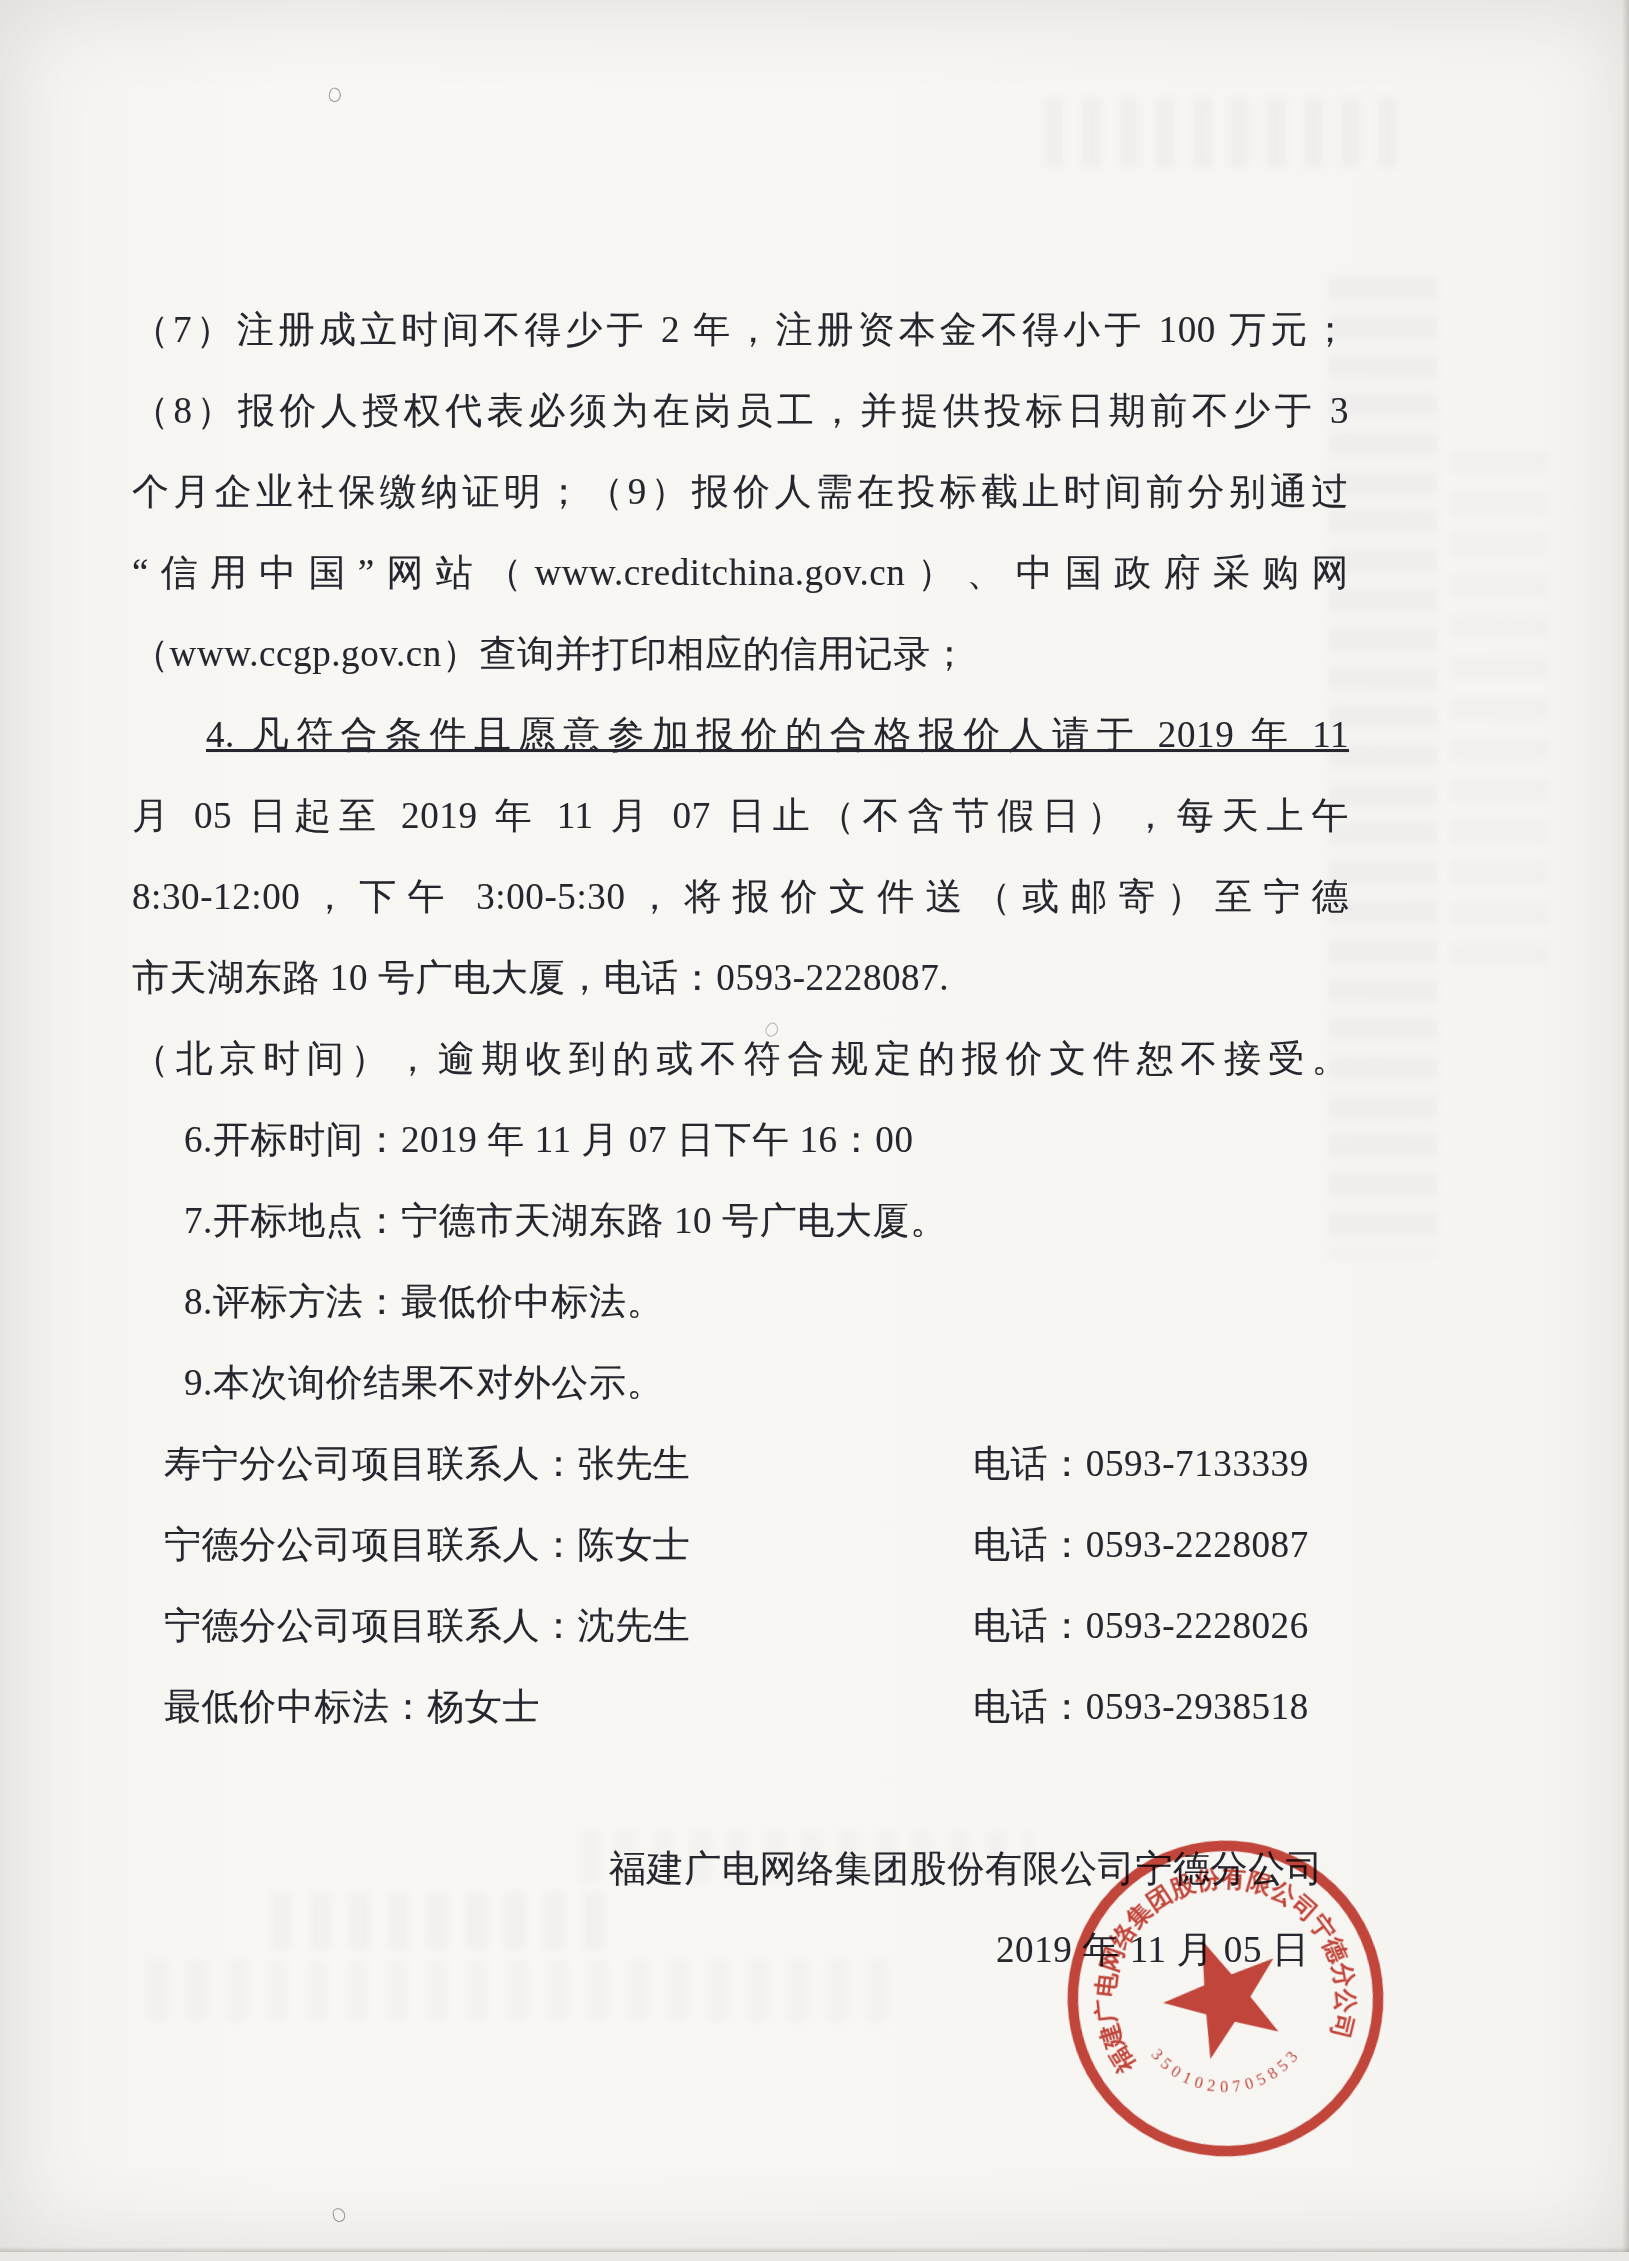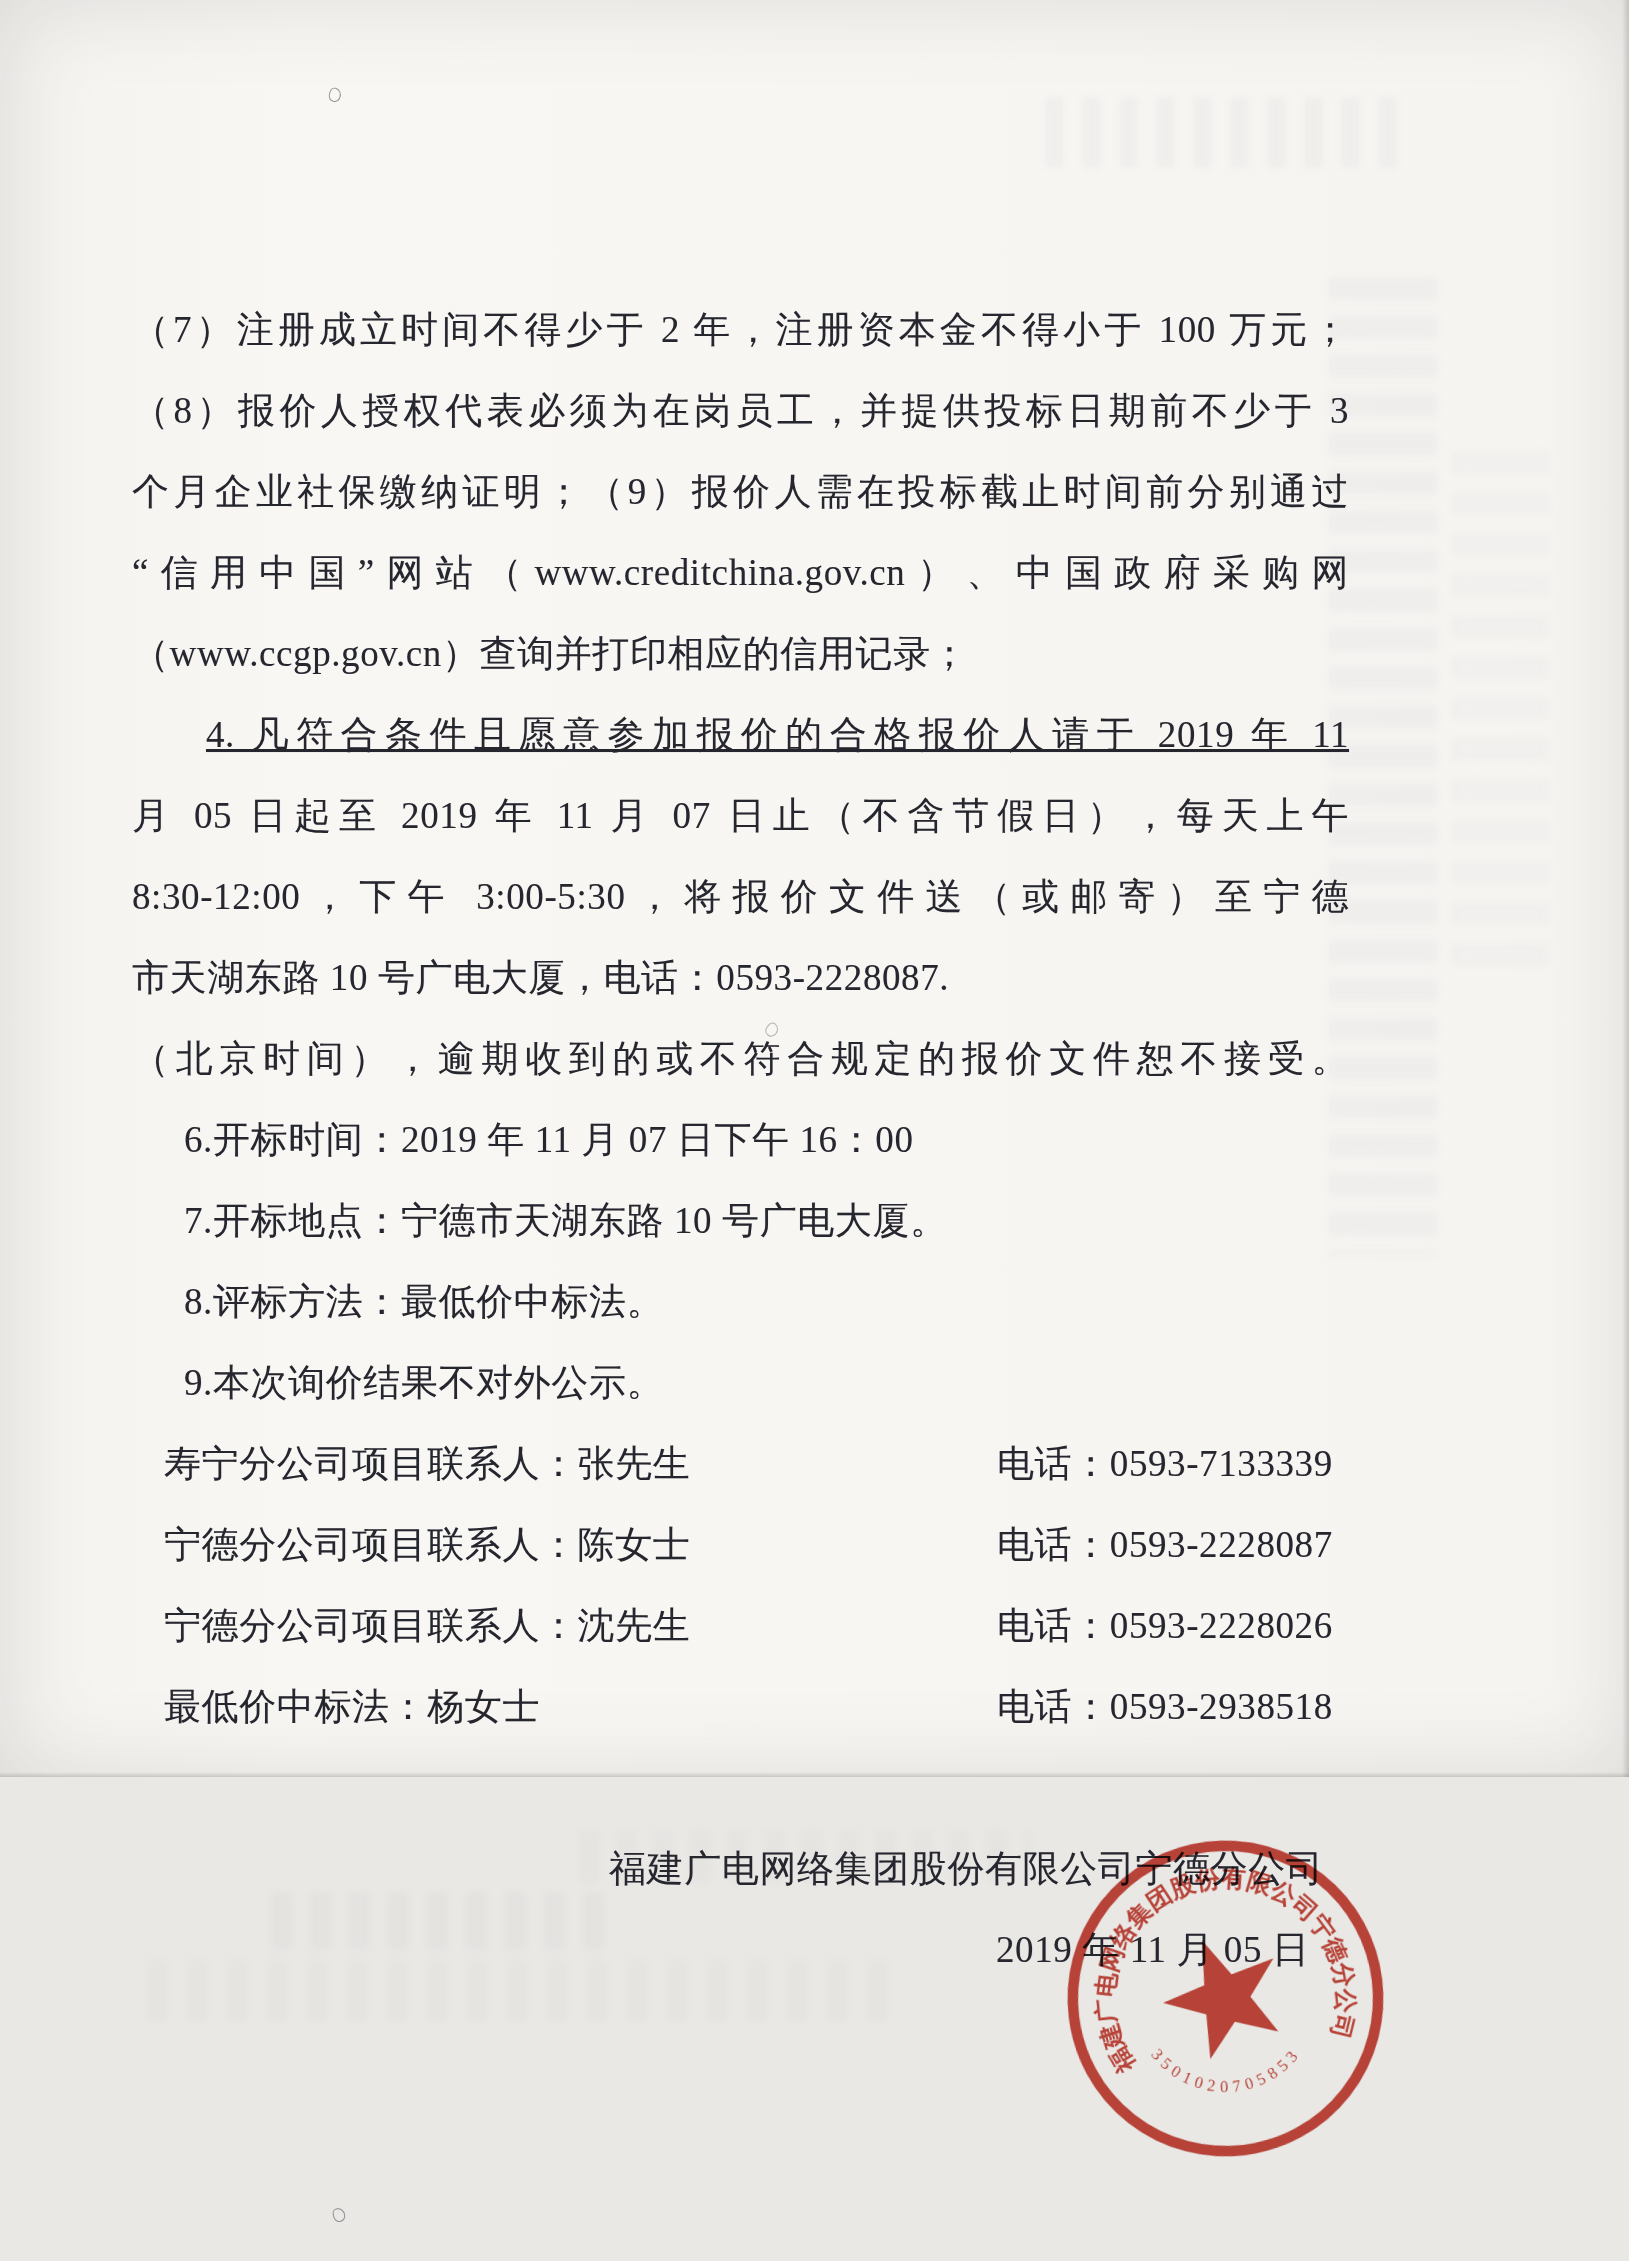--- a/index.html
+++ b/index.html
@@ -4,21 +4,21 @@
 <style>
   html,body{margin:0;padding:0;}
   body{
     width:1630px;height:2261px;
     background:#e9e8e5;
     font-family:"Liberation Serif","DejaVu Serif",serif;
     overflow:hidden;
   }
   .page{
     position:relative;
-    width:1630px;height:1777px;
+    width:1630px;height:2252px;
     background:linear-gradient(90deg,#f4f3f0 0%,#f8f7f4 18%,#f7f6f3 55%,#f5f4f1 100%);
     color:#26262e;
   }
   .page::after{
     content:"";position:absolute;inset:0;pointer-events:none;
     box-shadow:inset 0 0 90px rgba(95,90,82,.16);
   }
   .edge-right{position:absolute;right:0;top:0;width:7.7px;height:100%;
     background:linear-gradient(90deg,transparent,rgba(100,95,90,.28));}
   .edge-bottom{position:absolute;left:0;bottom:0;width:100%;height:5.2px;
@@ -36,21 +36,21 @@
   }
   .jst{
     white-space:normal;
     text-align:justify;
     text-align-last:justify;
   }
   .ind-a{padding-left:74px;text-decoration:underline;}
   .ind-b{padding-left:52px;}
   .ind-c{padding-left:32px;}
   .contact{position:relative;}
-  .contact .c-phone{position:absolute;left:841px;top:0;margin-left:24px;}
+  .contact .c-phone{position:absolute;left:841px;top:0;}
   .company-line{padding-left:477px;}
   .date-line{padding-left:864px;}
   .spacer{height:81px;}
 
   
   .stamp{
     position:absolute;left:1061px;top:1834px;width:329px;height:329px;
     transform:rotate(-7deg);
     mix-blend-mode:multiply;opacity:.93;
     filter:blur(0.3px);

